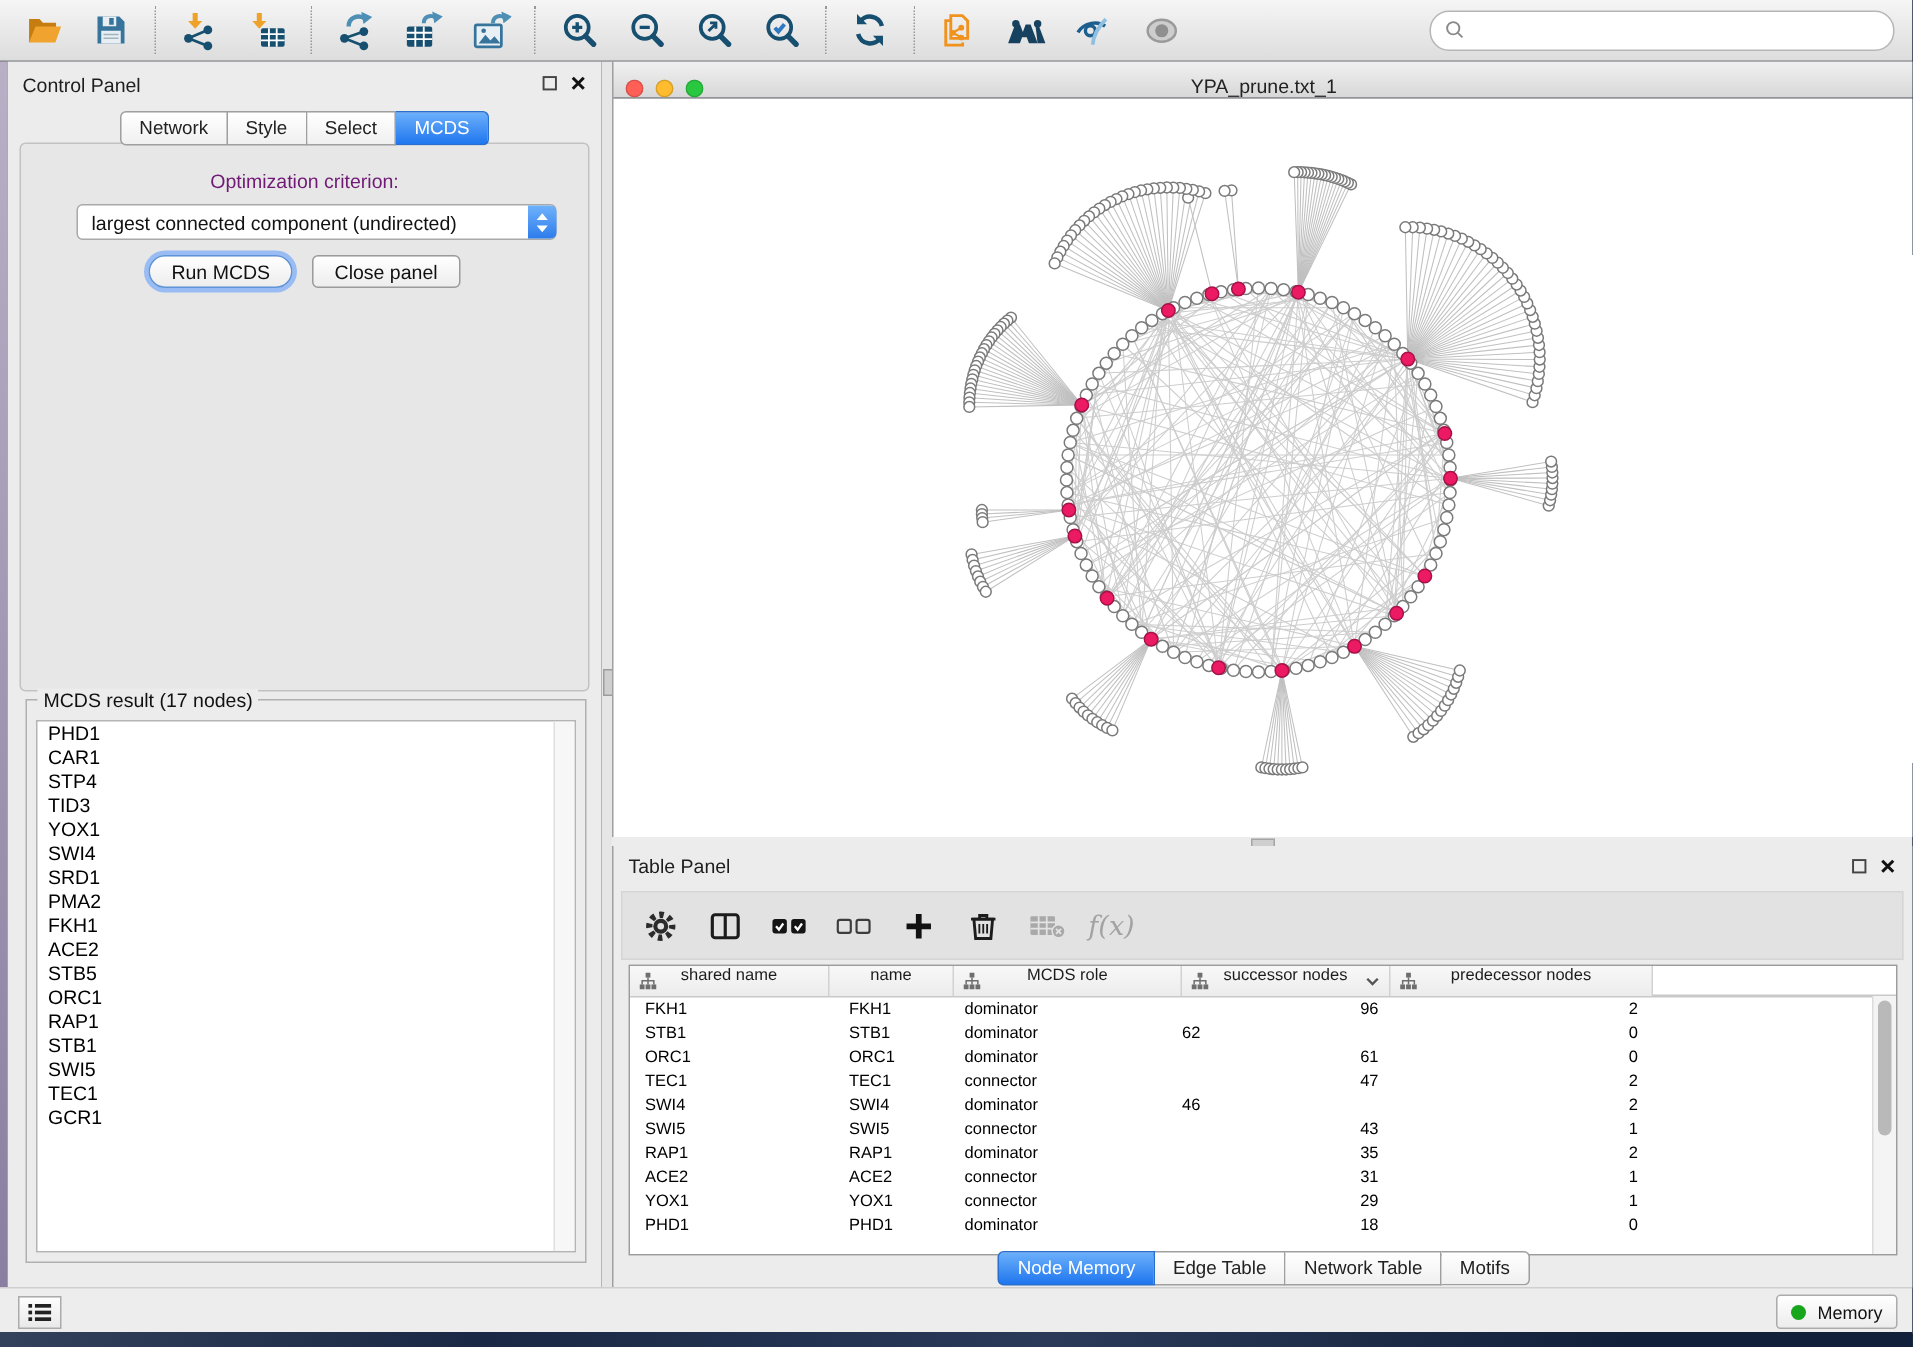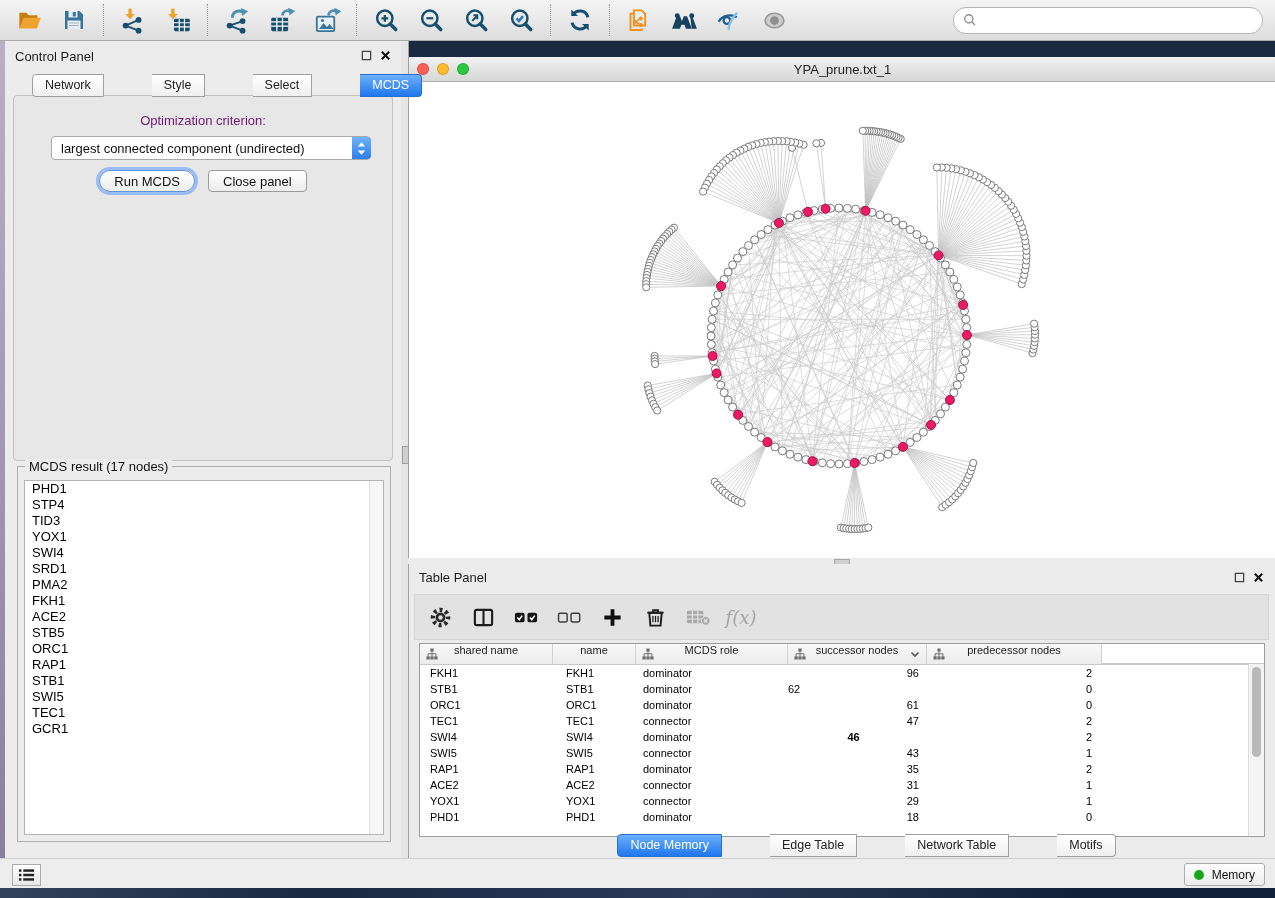--- a/index.html
+++ b/index.html
@@ -22,21 +22,21 @@
   .left-strip{left:0;top:41px;width:5px;height:847px;background:linear-gradient(#b9b0c6,#887d9f);}
   .bottom-strip{left:0;top:888px;width:1275px;height:10px;
                 background:linear-gradient(90deg,#33415c,#1a2845 25%,#2a3a58 55%,#13203a 85%);}
   
   .control-panel{left:5px;top:41px;width:396px;height:817px;background:#ececec;}
   .panel-head-title{font-size:13px;color:#1d1d1d;}
   .panel-icons{display:flex;gap:8px;align-items:center;}
   .cp-head{left:10px;top:8px;}
   .cp-head-icons{right:10px;top:9px;}
   .tab{padding:3px 12px 4px;font-size:12.5px;color:#222;background:linear-gradient(#ffffff,#f0f0f0);
-       border:1px solid #9f9f9f;border-left:none;white-space:nowrap;margin-left:48px;}
+       border:1px solid #9f9f9f;border-left:none;white-space:nowrap;}
   .tab:first-child{border-left:1px solid #9f9f9f;border-radius:4px 0 0 4px;}
   .tab:last-child{border-radius:0 4px 4px 0;}
   .tab.active{background:linear-gradient(#6cb0fb,#1f76ee);border-color:#2a6fce;color:#fff;}
   .cp-tabs{left:0;right:0;top:33px;display:flex;justify-content:center;z-index:2;}
   .cp-content{left:8px;right:8px;top:54px;height:364px;background:#e7e7e7;
               border:1px solid #c2c2c2;border-radius:4px;}
   .opt-label{left:0;right:0;top:17px;text-align:center;font-size:13px;color:#701a75;}
   .opt-select{left:37px;top:40px;width:318px;height:22px;background:#fff;border:1px solid #a9a9a9;
               border-radius:4px;display:flex;align-items:center;}
   .opt-select .val{flex:1;font-size:13px;padding-left:9px;color:#111;white-space:nowrap;}
@@ -53,21 +53,21 @@
   .mcds-item{font-size:13px;line-height:16px;padding-left:7px;color:#000;}
   .list-track{position:absolute;right:0;top:0;bottom:0;width:13px;background:#f7f7f7;border-left:1px solid #e0e0e0;}
   
   .v-split{left:401px;top:41px;width:7px;height:817px;background:#e6e6e6;border-right:1px solid #a2a2a2;}
   .v-handle{position:absolute;left:1px;top:405px;width:5px;height:16px;background:#cfcfcf;border:1px solid #9d9d9d;}
   .h-split{left:408px;top:558px;width:867px;height:6px;background:#ececec;}
   .h-handle{position:absolute;left:426px;top:1px;width:14px;height:4px;background:#cfcfcf;border:1px solid #a5a5a5;}
   
   .net-win{left:408px;top:41px;width:867px;height:517px;border-left:1px solid #a0a0a0;}
   .net-title{height:24px;background:linear-gradient(#f1f1f1,#d7d7d7);border-bottom:1px solid #adadad;
-             display:flex;align-items:center;position:relative;margin-top:16px;}
+             display:flex;align-items:flex-end;position:relative;}
   .lights{display:flex;gap:8px;padding-left:8px;}
   .light{width:12px;height:12px;border-radius:50%;border:1px solid rgba(0,0,0,.15);box-sizing:border-box;}
   .net-title .title{position:absolute;left:0;right:0;text-align:center;font-size:13px;color:#222;font-weight:500;}
   .net-canvas{width:867px;height:492px;background:#fff;position:relative;}
   
   .table-panel{left:408px;top:564px;width:867px;height:294px;background:#ececec;border-left:1px solid #a0a0a0;}
   .tp-head{left:10px;top:6px;}
   .tp-head-icons{right:12px;top:8px;}
   .tp-toolbar{left:5px;right:7px;top:30px;height:44px;background:#e2e2e2;border:1px solid #d5d5d5;
               display:flex;align-items:center;gap:17px;padding:0 12px;}
@@ -288,20 +288,21 @@
     <div class="abs btn-row">
       <div class="aqua-btn focus">Run MCDS</div>
       <div class="aqua-btn">Close panel</div>
     </div>
   </div>
   <div class="abs group-box">
     <span class="group-title">MCDS result (17 nodes)</span>
     <div class="listbox">
       <div id="mcds-list">
           <div class="mcds-item">PHD1</div>
+          <div class="mcds-item">CAR1</div>
           <div class="mcds-item">STP4</div>
           <div class="mcds-item">TID3</div>
           <div class="mcds-item">YOX1</div>
           <div class="mcds-item">SWI4</div>
           <div class="mcds-item">SRD1</div>
           <div class="mcds-item">PMA2</div>
           <div class="mcds-item">FKH1</div>
           <div class="mcds-item">ACE2</div>
           <div class="mcds-item">STB5</div>
           <div class="mcds-item">ORC1</div>
@@ -1182,21 +1183,21 @@
           <div class="td" style="width: 133px; text-align: left; padding-left: 10px;">TEC1</div>
           <div class="td" style="width: 83px; text-align: left; padding-left: 13px;">TEC1</div>
           <div class="td" style="width: 152px; text-align: left; padding-left: 7px;">connector</div>
           <div class="td" style="width: 139px; text-align: right; padding-right: 8px;">47</div>
           <div class="td" style="width: 175px; text-align: right; padding-right: 10px;">2</div>
         </div>
         <div class="tr">
           <div class="td" style="width: 133px; text-align: left; padding-left: 10px;">SWI4</div>
           <div class="td" style="width: 83px; text-align: left; padding-left: 13px;">SWI4</div>
           <div class="td" style="width: 152px; text-align: left; padding-left: 7px;">dominator</div>
-          <div class="td" style="width: 139px; text-align: center; padding-right: 8px; font-weight: bold;">46</div>
+          <div class="td" style="width: 139px; text-align: left; padding-right: 8px;">46</div>
           <div class="td" style="width: 175px; text-align: right; padding-right: 10px;">2</div>
         </div>
         <div class="tr">
           <div class="td" style="width: 133px; text-align: left; padding-left: 10px;">SWI5</div>
           <div class="td" style="width: 83px; text-align: left; padding-left: 13px;">SWI5</div>
           <div class="td" style="width: 152px; text-align: left; padding-left: 7px;">connector</div>
           <div class="td" style="width: 139px; text-align: right; padding-right: 8px;">43</div>
           <div class="td" style="width: 175px; text-align: right; padding-right: 10px;">1</div>
         </div>
         <div class="tr">

